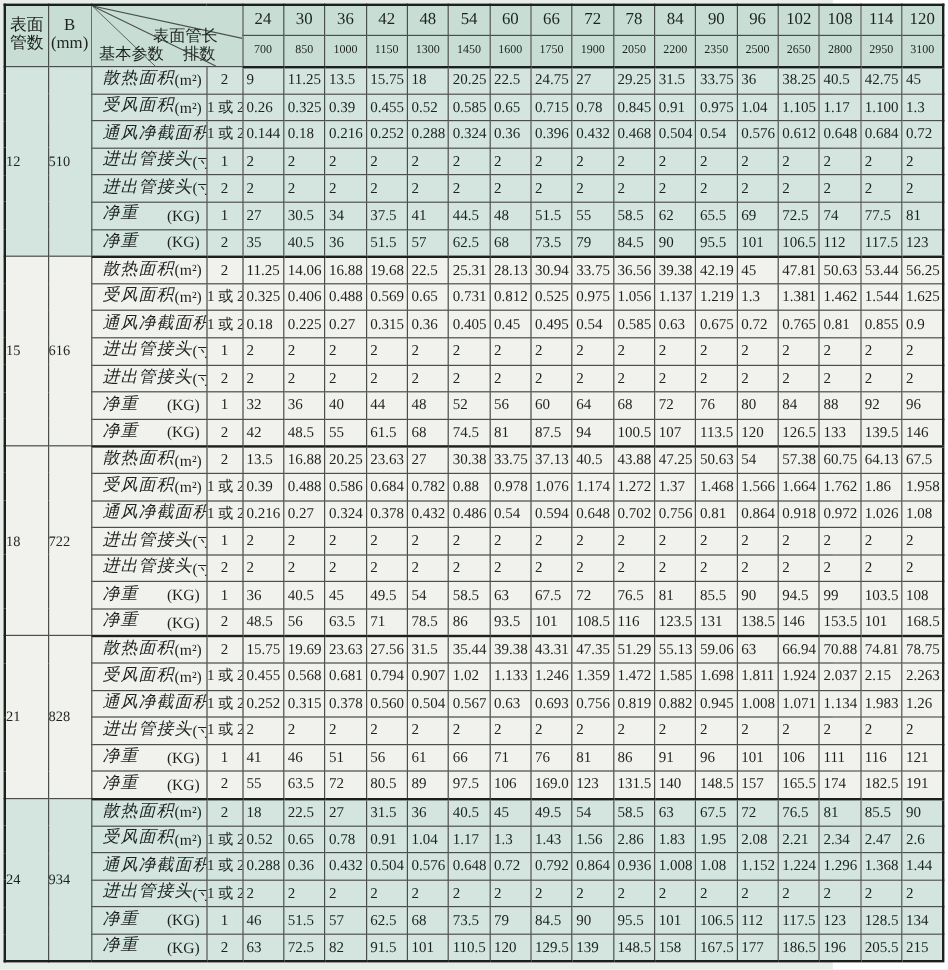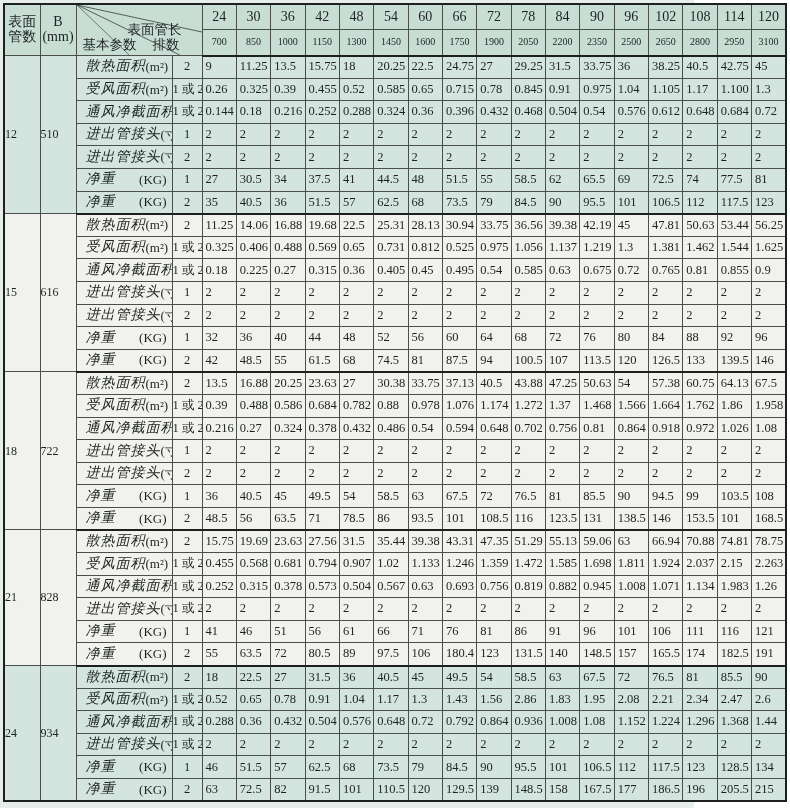--- a/index.html
+++ b/index.html
@@ -728,21 +728,21 @@
         <tr class="light">
           <td class="param-cell">
             <div class="param-flex">
               <span class="param-name">通风净截面积</span>
             </div>
           </td>
           <td class="rows-cell">1 或 2</td>
           <td class="value-cell">0.252</td>
           <td class="value-cell">0.315</td>
           <td class="value-cell">0.378</td>
-          <td class="value-cell">0.573</td>
+          <td class="value-cell">0.560</td>
           <td class="value-cell">0.504</td>
           <td class="value-cell">0.567</td>
           <td class="value-cell">0.63</td>
           <td class="value-cell">0.693</td>
           <td class="value-cell">0.756</td>
           <td class="value-cell">0.819</td>
           <td class="value-cell">0.882</td>
           <td class="value-cell">0.945</td>
           <td class="value-cell">1.008</td>
           <td class="value-cell">1.071</td>
@@ -810,21 +810,21 @@
             </div>
           </td>
           <td class="rows-cell">2</td>
           <td class="value-cell">55</td>
           <td class="value-cell">63.5</td>
           <td class="value-cell">72</td>
           <td class="value-cell">80.5</td>
           <td class="value-cell">89</td>
           <td class="value-cell">97.5</td>
           <td class="value-cell">106</td>
-          <td class="value-cell">180.4</td>
+          <td class="value-cell">169.0</td>
           <td class="value-cell">123</td>
           <td class="value-cell">131.5</td>
           <td class="value-cell">140</td>
           <td class="value-cell">148.5</td>
           <td class="value-cell">157</td>
           <td class="value-cell">165.5</td>
           <td class="value-cell">174</td>
           <td class="value-cell">182.5</td>
           <td class="value-cell">191</td>
         </tr>

